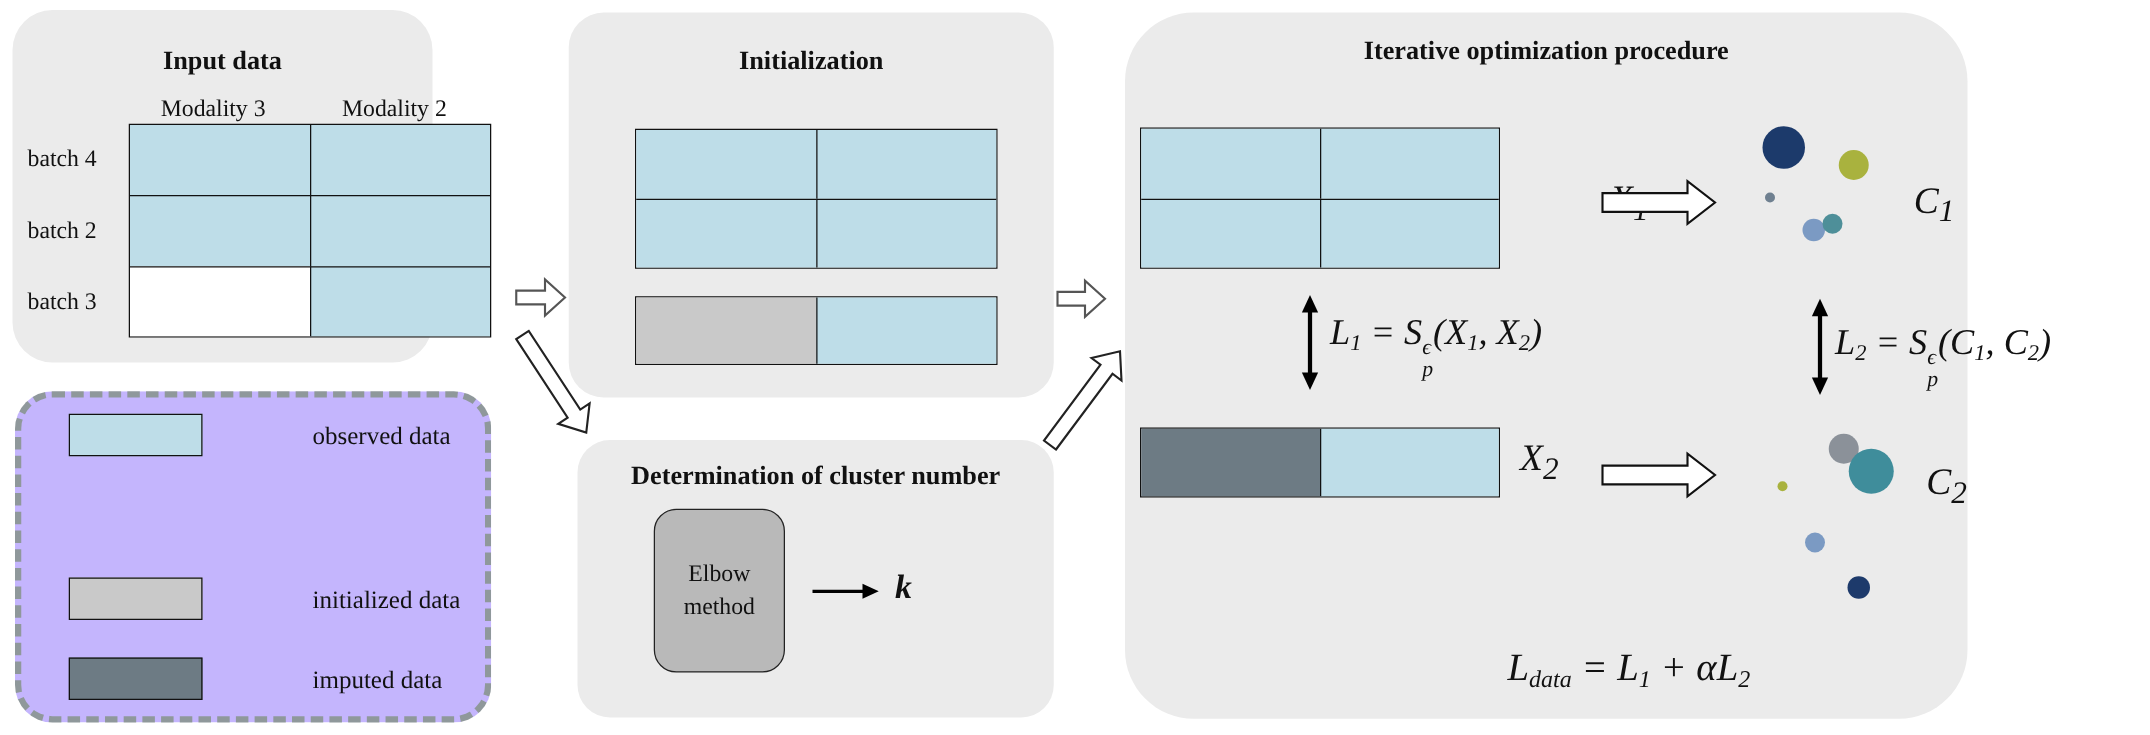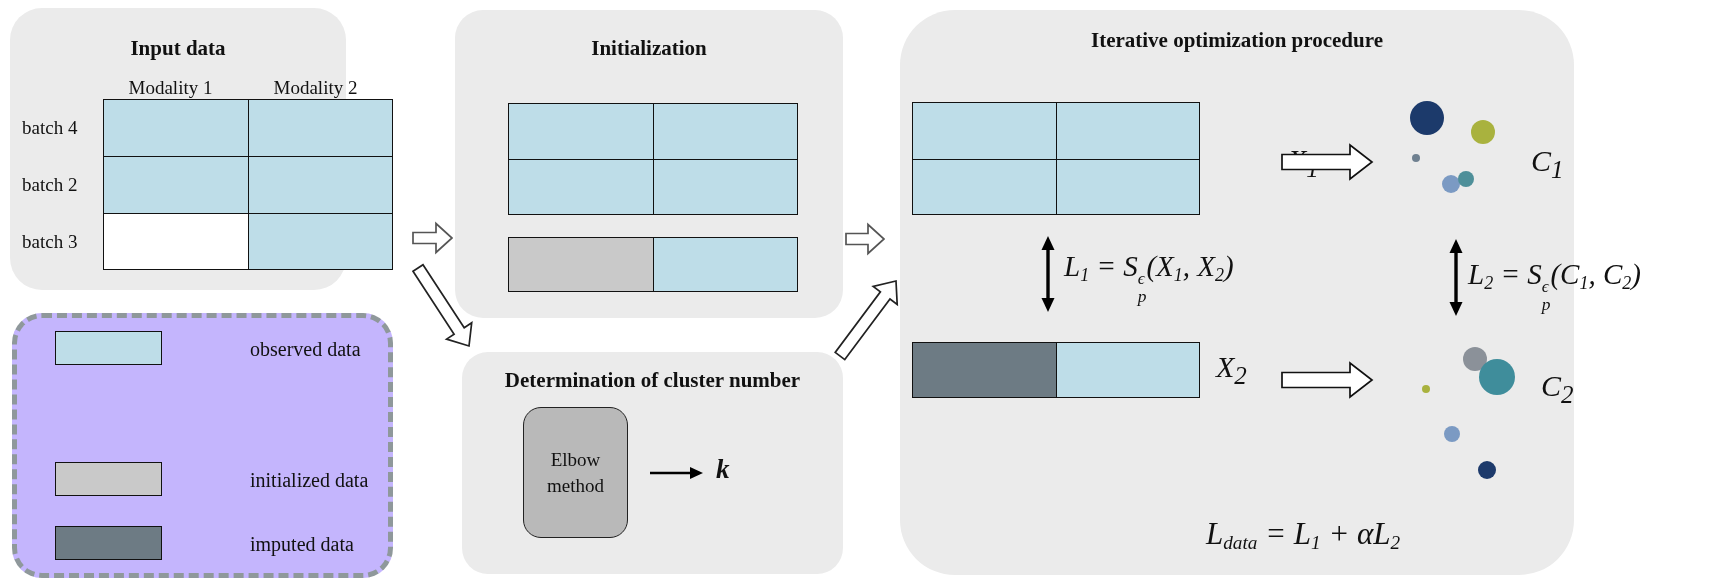--- a/index.html
+++ b/index.html
@@ -38,21 +38,21 @@
   .dot{position:absolute;border-radius:50%;}
   #arrow-layer{position:absolute;left:0;top:0;pointer-events:none;}
 </style>
 </head>
 <body>
 
 <div id="stage">
 
   <div class="panel" style="left: 10px; top: 8px; width: 336px; height: 282px; border-radius: 32px; background-color: rgb(235, 235, 235);">
     <div class="panel-title" style="top:28px;">Input data</div>
-    <div class="hdr" style="left:93px;top:69px;width:135px;">Modality 1</div>
+    <div class="hdr" style="left:93px;top:69px;width:135px;">Modality 3</div>
     <div class="hdr" style="left:228px;top:69px;width:155px;">Modality 2</div>
     <div class="rowlab" style="left:12px;top:91px;height:57px;line-height:57px;">batch 4</div>
     <div class="rowlab" style="left:12px;top:148px;height:57px;line-height:57px;">batch 2</div>
     <div class="rowlab" style="left:12px;top:205px;height:57px;line-height:57px;">batch 3</div>
     <div class="mtable" style="left: 93px; top: 91px; width: 290px; height: 171px; grid-template-rows: repeat(3, 1fr); grid-template-columns: repeat(2, 1fr);">
         <div class="cell" style="background-color: rgb(190, 221, 232);"></div>
         <div class="cell bl" style="background-color: rgb(190, 221, 232);"></div>
         <div class="cell bt" style="background-color: rgb(190, 221, 232);"></div>
         <div class="cell bl bt" style="background-color: rgb(190, 221, 232);"></div>
         <div class="cell bt" style="background-color: rgb(255, 255, 255);"></div>

